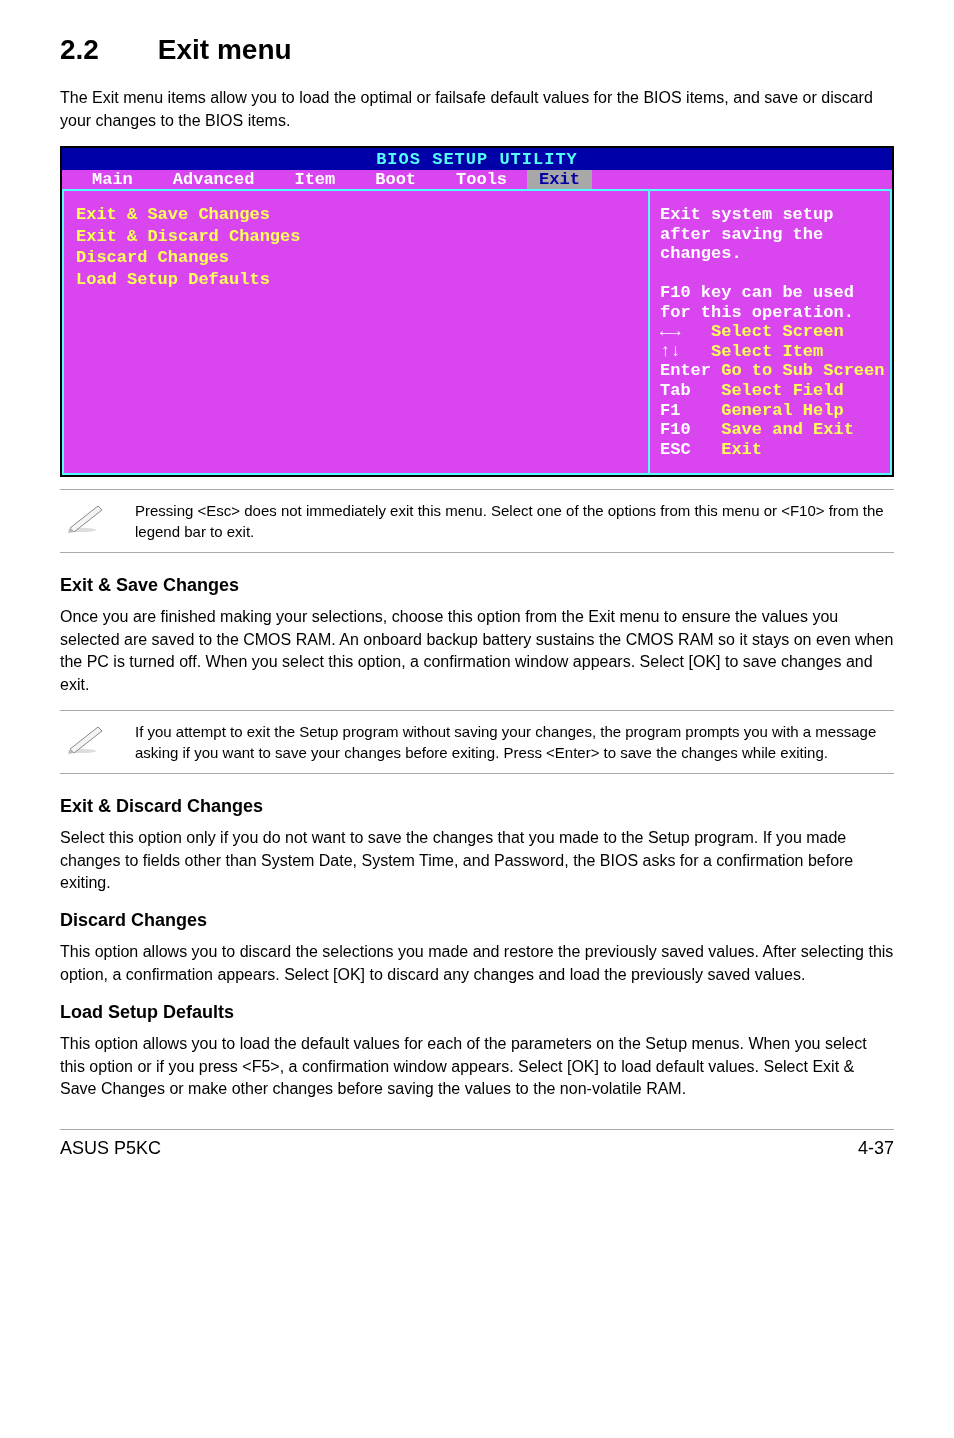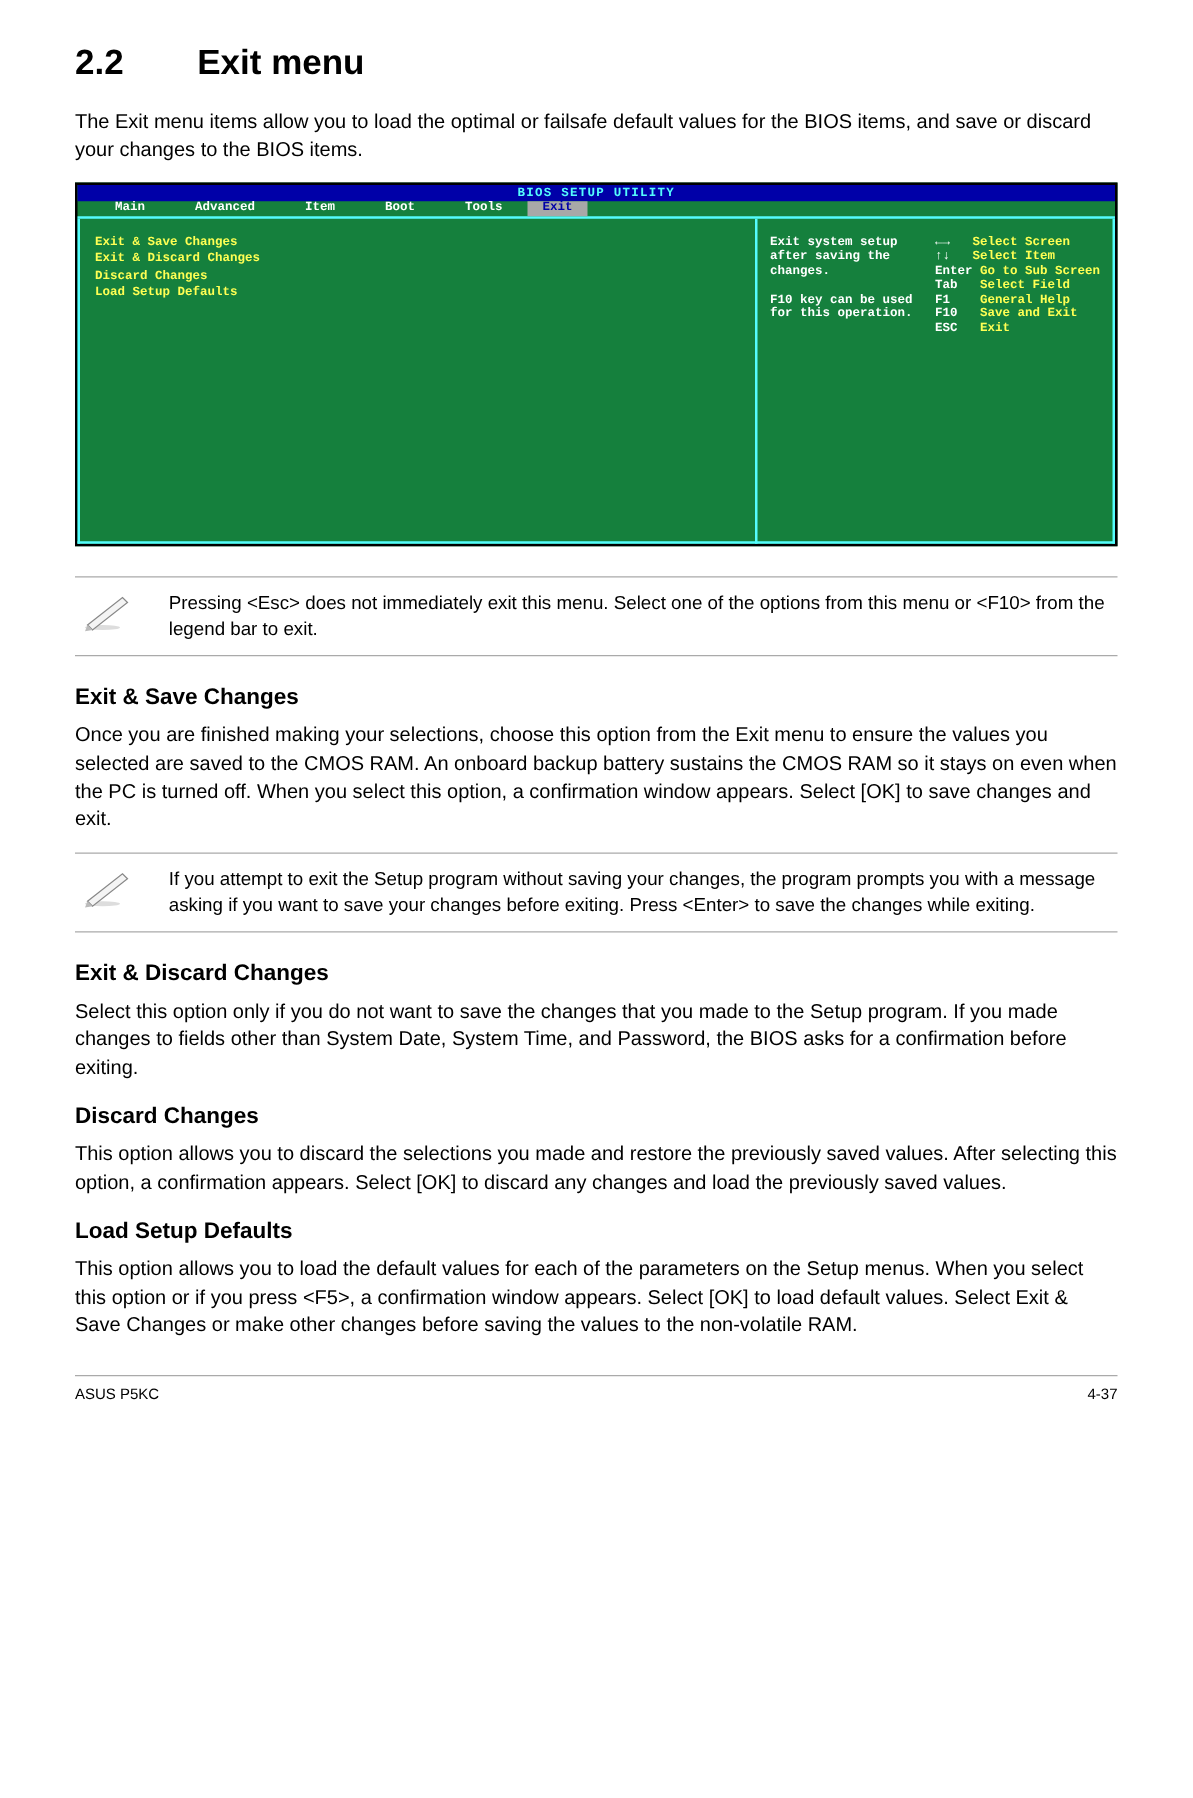--- a/index.html
+++ b/index.html
@@ -12,28 +12,28 @@
       line-height: 1.4;
     }
     h1.section-title {
       font-size: 28px;
       font-weight: bold;
       margin-bottom: 18px;
     }
     h1.section-title .num { display: inline-block; width: 90px; }
     p.intro { font-size: 16px; margin-bottom: 14px; }
     .bios-box {
-      background: #15803d;
+      background: #d946ef;
       border: 2px solid #000;
       width: 100%;
       font-family: "Courier New", monospace;
-      font-size: 10px;
+      font-size: 17px;
       color: #fff;
       line-height: 1.15;
-      margin-bottom: 24px;
+      margin-bottom: 12px;
     }
     .bios-title-bar {
       background: #0000a8;
       color: #54fcfc;
       text-align: center;
       font-weight: bold;
       padding: 2px 0 0 0;
       letter-spacing: 1px;
     }
     .bios-tabs {
@@ -58,26 +58,26 @@
       border: 2px solid #54fcfc;
       border-top: none;
       border-right: none;
       padding: 14px 12px;
       min-height: 260px;
       color: #ffff54;
       font-weight: bold;
     }
     .bios-left div { margin-bottom: 2px; }
     .bios-right {
-      width: 288px;
+      width: 244px;
       border: 2px solid #54fcfc;
       border-top: none;
       padding: 14px 10px;
       display: flex;
-      flex-direction: row;
+      flex-direction: column;
       justify-content: space-between;
       min-height: 260px;
     }
     .help-top { color: #fff; font-weight: bold; }
     .help-bottom .line { white-space: pre; }
     .help-bottom .key { color: #fff; font-weight: bold; }
     .help-bottom .desc { color: #ffff54; font-weight: bold; }
     .arrows { color: #fff; }
     .bios-footer {
       background: #54fcfc;
@@ -99,21 +99,21 @@
     .note-row.inner { margin-top: 8px; }
     .note-icon {
       flex: 0 0 auto;
       width: 44px;
       height: 34px;
       margin-left: 4px;
     }
     .note-text { font-size: 15px; }
     h2.sub { font-size: 18px; font-weight: bold; margin-bottom: 8px; margin-top: 4px; }
     p.body { font-size: 16px; margin-bottom: 14px; }
-    .footer-line { border-top: 1px solid #aaa; margin-top: 28px; padding-top: 6px; display: flex; justify-content: space-between; font-size: 12px; }
+    .footer-line { border-top: 1px solid #aaa; margin-top: 28px; padding-top: 6px; display: flex; justify-content: space-between; font-size: 18px; }
   </style>
 </head>
 <body>
 
 <h1 class="section-title">
   <span class="num">2.2</span>
   <span>Exit menu</span>
 </h1>
 
 <p class="intro">The Exit menu items allow you to load the optimal or failsafe default values for the BIOS items, and save or discard your changes to the BIOS items.</p>

